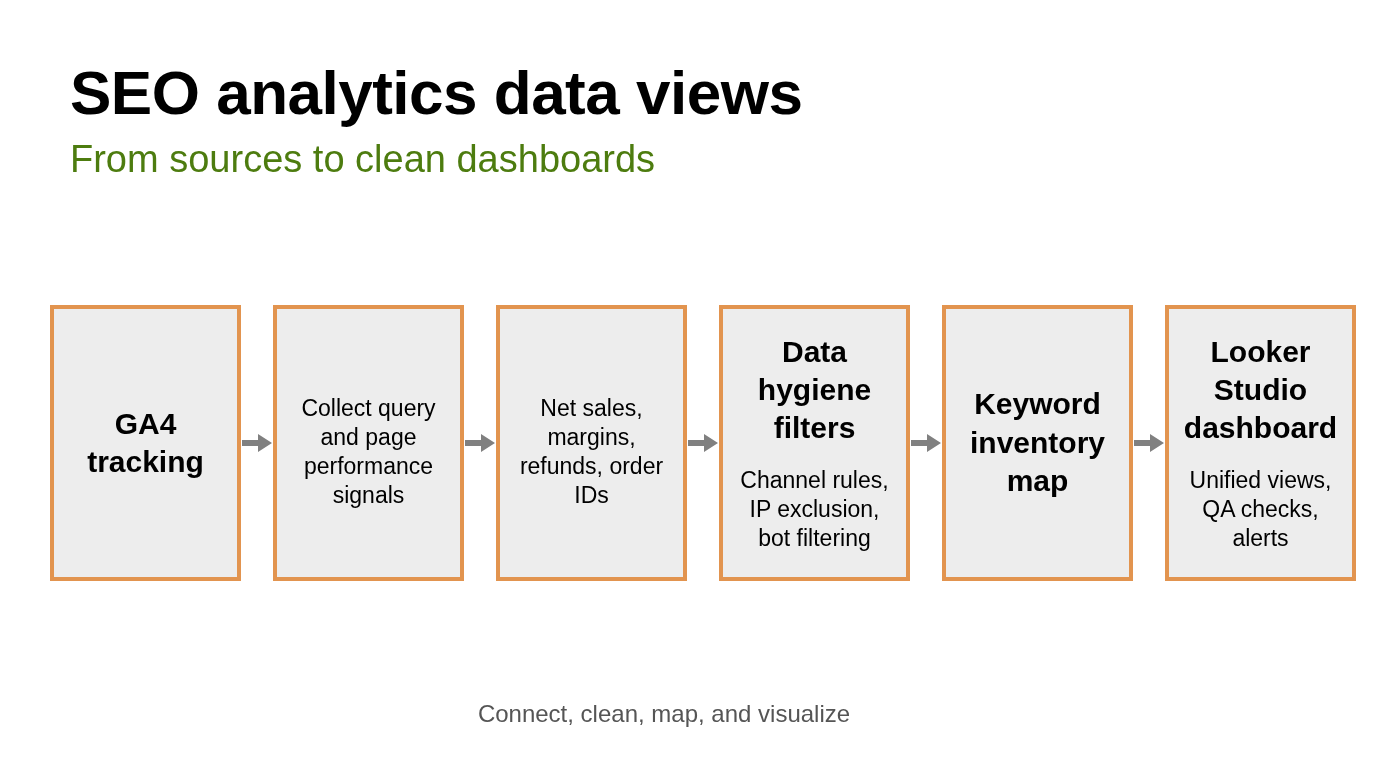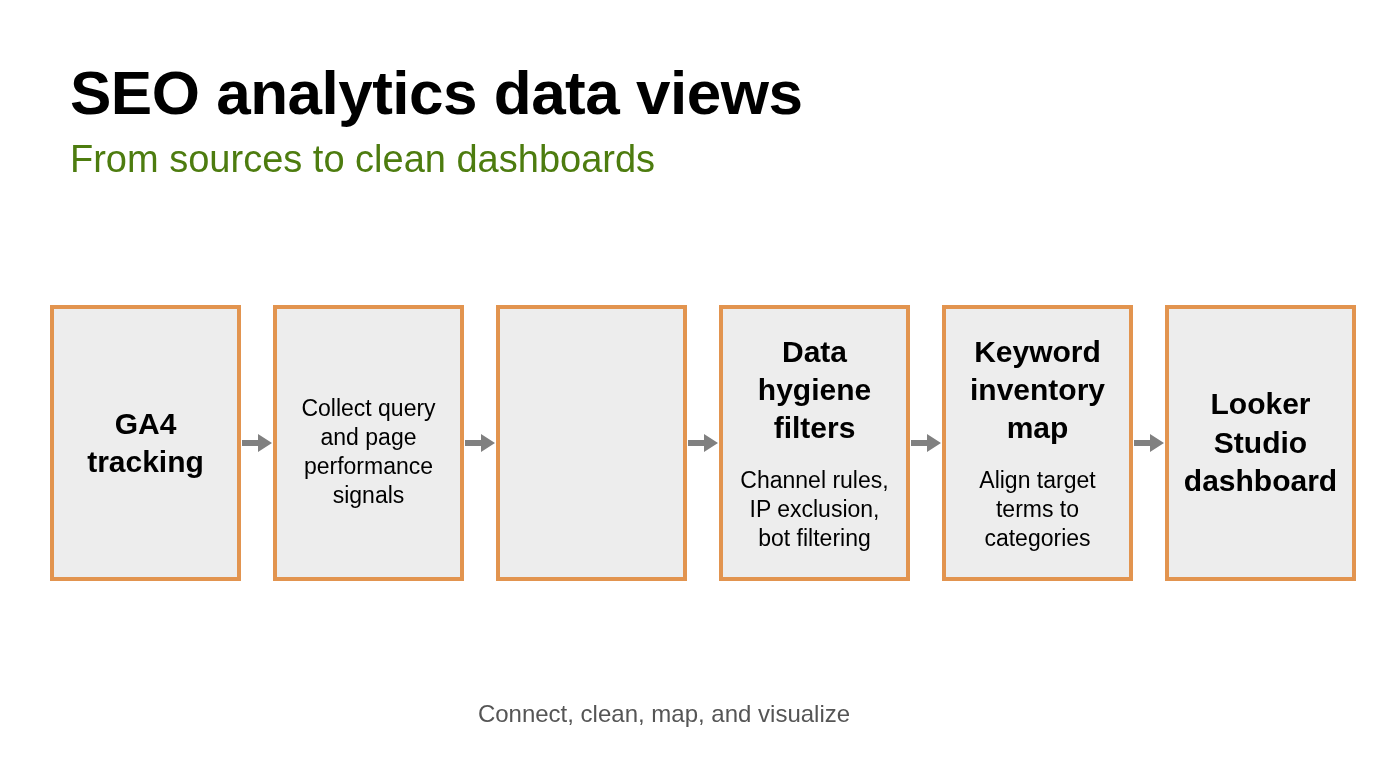--- a/index.html
+++ b/index.html
@@ -139,20 +139,21 @@
       <div class="node-desc">Collect query and page performance signals</div>
     </div>
 
     <div class="arrow">
       <svg width="30" height="22" viewBox="0 0 30 22" aria-hidden="true">
         <path d="M0 8 H16 V2 L30 11 L16 20 V14 H0 Z" fill="#808080"></path>
       </svg>
     </div>
 
     <div class="node">
+      <div class="node-desc">Net sales, margins, refunds, order IDs</div>
     </div>
 
     <div class="arrow">
       <svg width="30" height="22" viewBox="0 0 30 22" aria-hidden="true">
         <path d="M0 8 H16 V2 L30 11 L16 20 V14 H0 Z" fill="#808080"></path>
       </svg>
     </div>
 
     <div class="node">
       <div class="node-title">Data hygiene filters</div>
@@ -160,30 +161,30 @@
     </div>
 
     <div class="arrow">
       <svg width="30" height="22" viewBox="0 0 30 22" aria-hidden="true">
         <path d="M0 8 H16 V2 L30 11 L16 20 V14 H0 Z" fill="#808080"></path>
       </svg>
     </div>
 
     <div class="node">
       <div class="node-title">Keyword inventory map</div>
-      <div class="node-desc">Align target terms to categories</div>
     </div>
 
     <div class="arrow">
       <svg width="30" height="22" viewBox="0 0 30 22" aria-hidden="true">
         <path d="M0 8 H16 V2 L30 11 L16 20 V14 H0 Z" fill="#808080"></path>
       </svg>
     </div>
 
     <div class="node">
       <div class="node-title">Looker Studio dashboard</div>
+      <div class="node-desc">Unified views, QA checks, alerts</div>
     </div>
 
   </div>
 
   <div id="footer">Connect, clean, map, and visualize</div>
 
 </div>
 
 </body></html>

